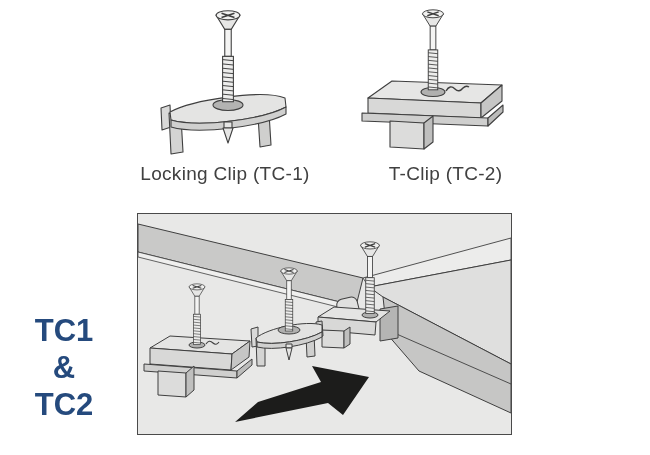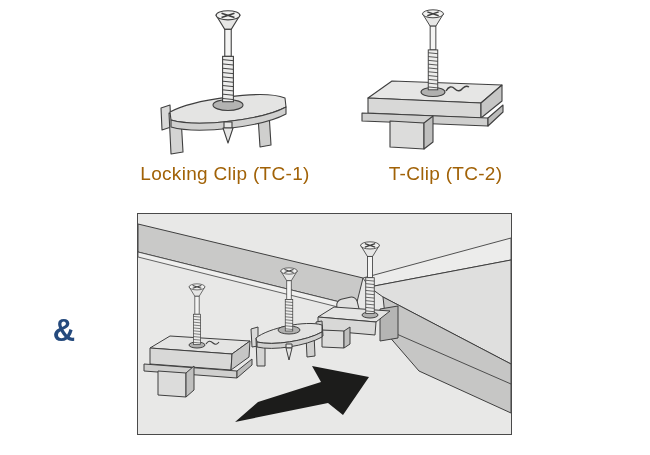--- a/index.html
+++ b/index.html
@@ -9,21 +9,21 @@
     font-family:"Liberation Sans", sans-serif;
     position:relative;
     overflow:hidden;
   }
   .product-svg { position:absolute; }
   .product-label {
     position:absolute;
     top:163px;
     font-size:19px;
     letter-spacing:0.3px;
-    color:#a16207;
+    color:#404040;
     text-align:center;
     white-space:nowrap;
   }
   #label-tc1 { left:125px; width:200px; }
   #label-tc2 { left:348px; width:195px; }
   .frame {
     position:absolute;
     left:137px; top:213px;
     width:373px; height:220px;
     border:1px solid #4a4a4a;
@@ -87,21 +87,23 @@
     <ellipse cx="83" cy="87" rx="12" ry="4.5" fill="#b0b0af"></ellipse>
     <path d="M96,86 q4,-7 9,-2 q4,4 8,-1 q3,-3 6,-1" fill="none" stroke-width="1.4"></path>
   </g>
   <use href="#screw" transform="translate(83,5) scale(0.95)"></use>
 </svg>
 
 <div class="product-label" id="label-tc1">Locking Clip (TC-1)</div>
 <div class="product-label" id="label-tc2">T-Clip (TC-2)</div>
 
 <div class="side-label">
+  <div>TC1</div>
   <div>&amp;</div>
+  <div>TC2</div>
 </div>
 
 <div class="frame">
 <svg width="373" height="220" viewBox="0 0 373 220">
   <g stroke="#3f3f3f" stroke-width="1" stroke-linejoin="round">
 
     <g>
       <polygon points="0,10 225,64 218,92 0,38" fill="#c9c9c8"></polygon>
       <polygon points="0,38 218,92 216,97 0,43" fill="#efefee" stroke-width="0.8"></polygon>
     </g>

